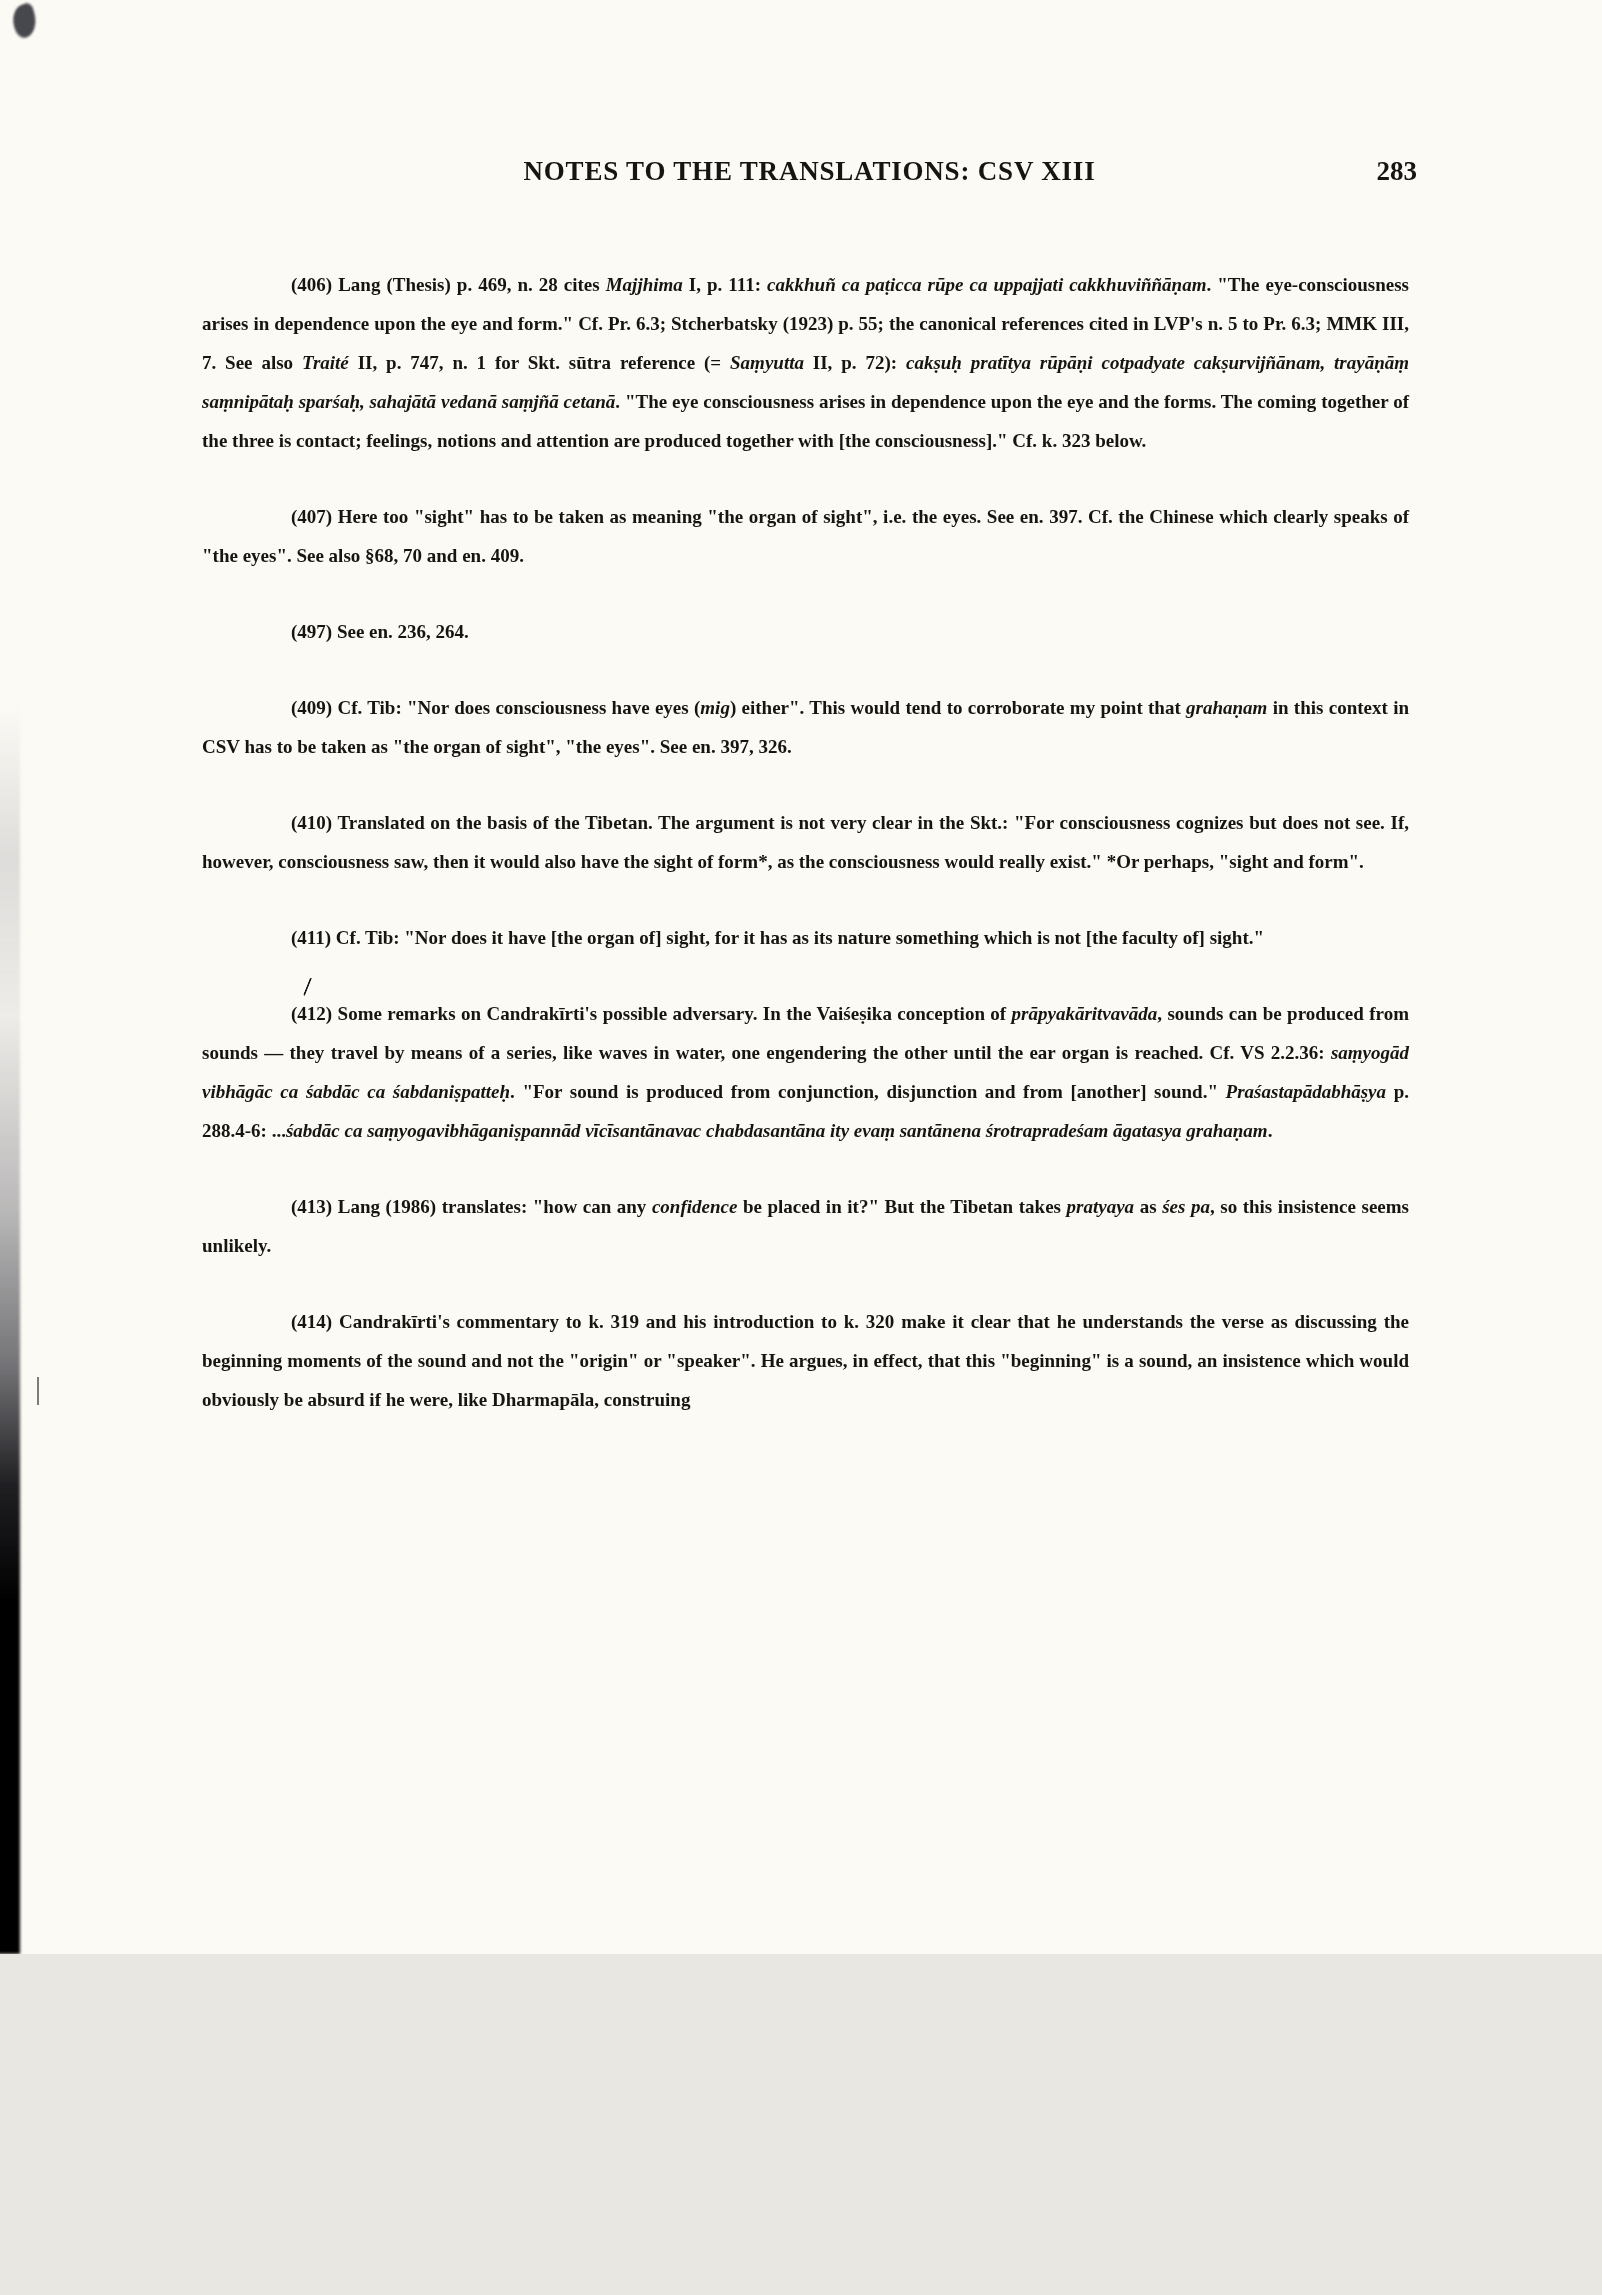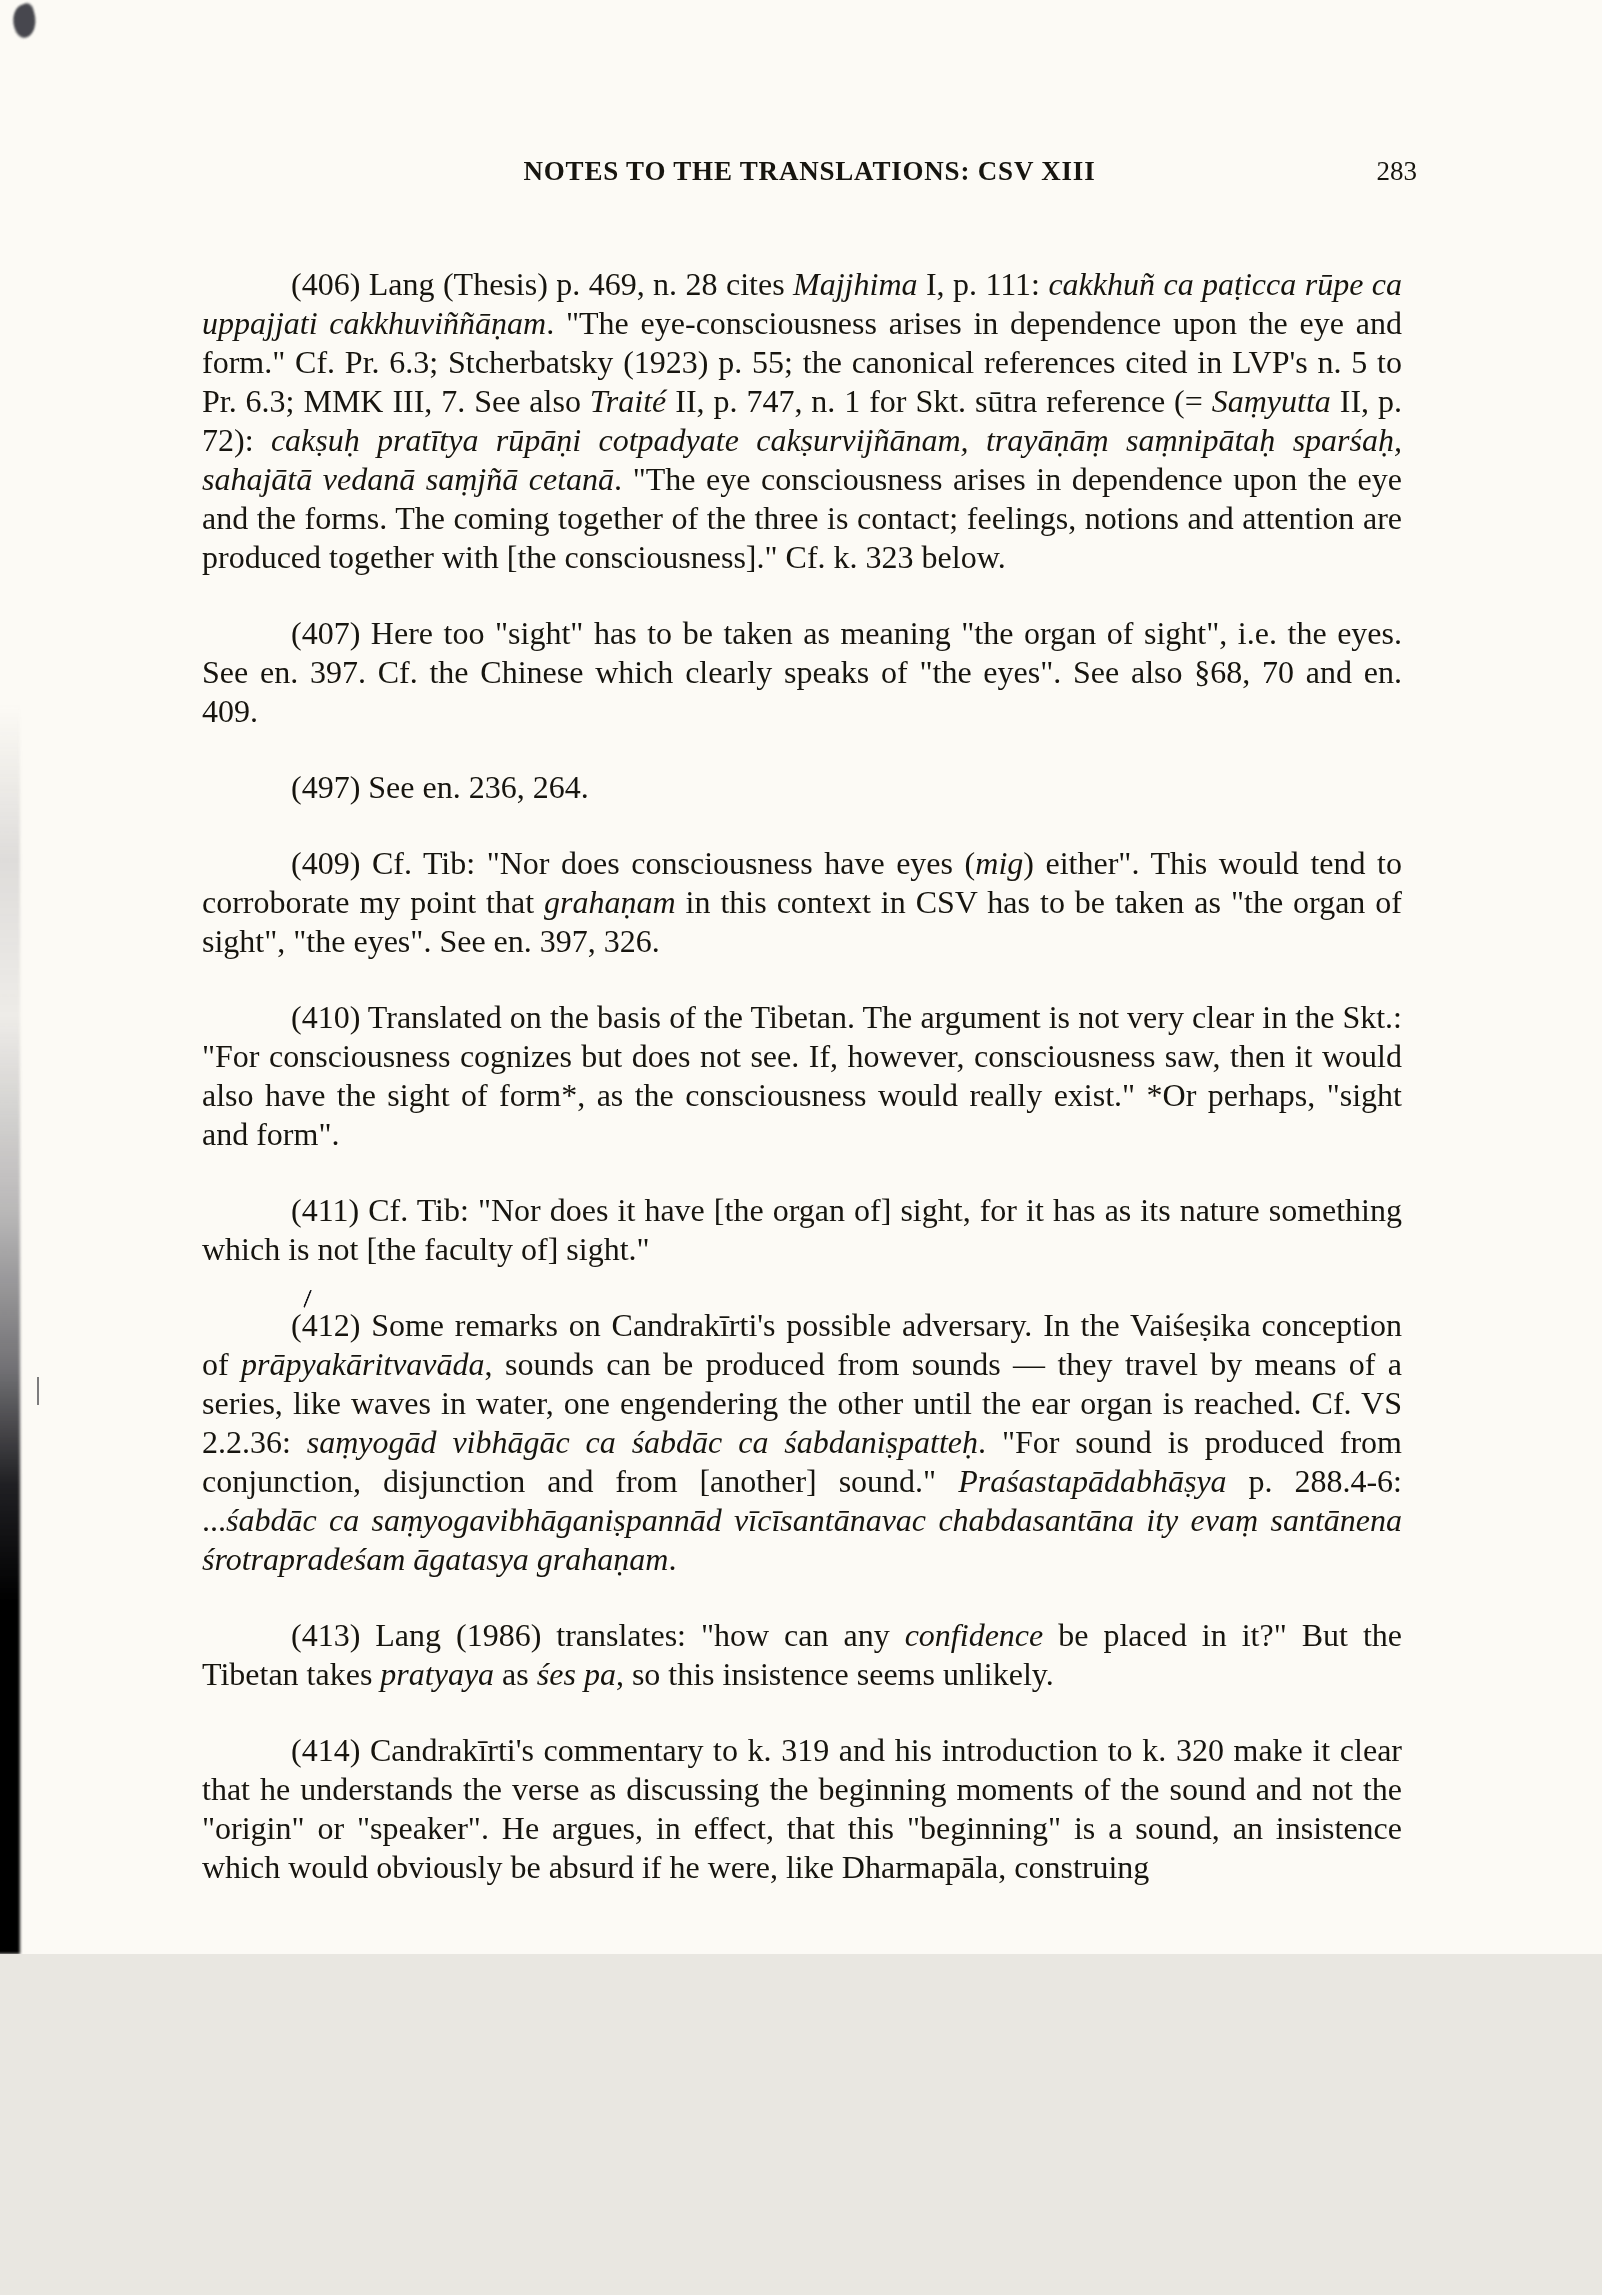--- a/index.html
+++ b/index.html
@@ -28,30 +28,31 @@
     font-size: 27px;
     font-weight: bold;
     letter-spacing: 0.8px;
     margin-bottom: 78px;
     white-space: nowrap;
   }
   .page-number {
     position: absolute;
     right: 0;
     top: 0;
-    font-weight: normal;
+    font-weight: bold;
     letter-spacing: 0;
   }
   .note {
     position: relative;
-    font-size: 32px;
+    font-size: 19px;
     line-height: 39px;
     text-align: justify;
     text-indent: 89px;
-    margin: 0 15px 37px 0;
+    margin: 0 8px 37px 0;
+    font-weight: bold;
   }
   .it { font-style: italic; }
   
   .binding-shadow {
     position: absolute;
     left: -4px;
     top: 0;
     bottom: 0;
     width: 24px;
     background: linear-gradient(to bottom,

